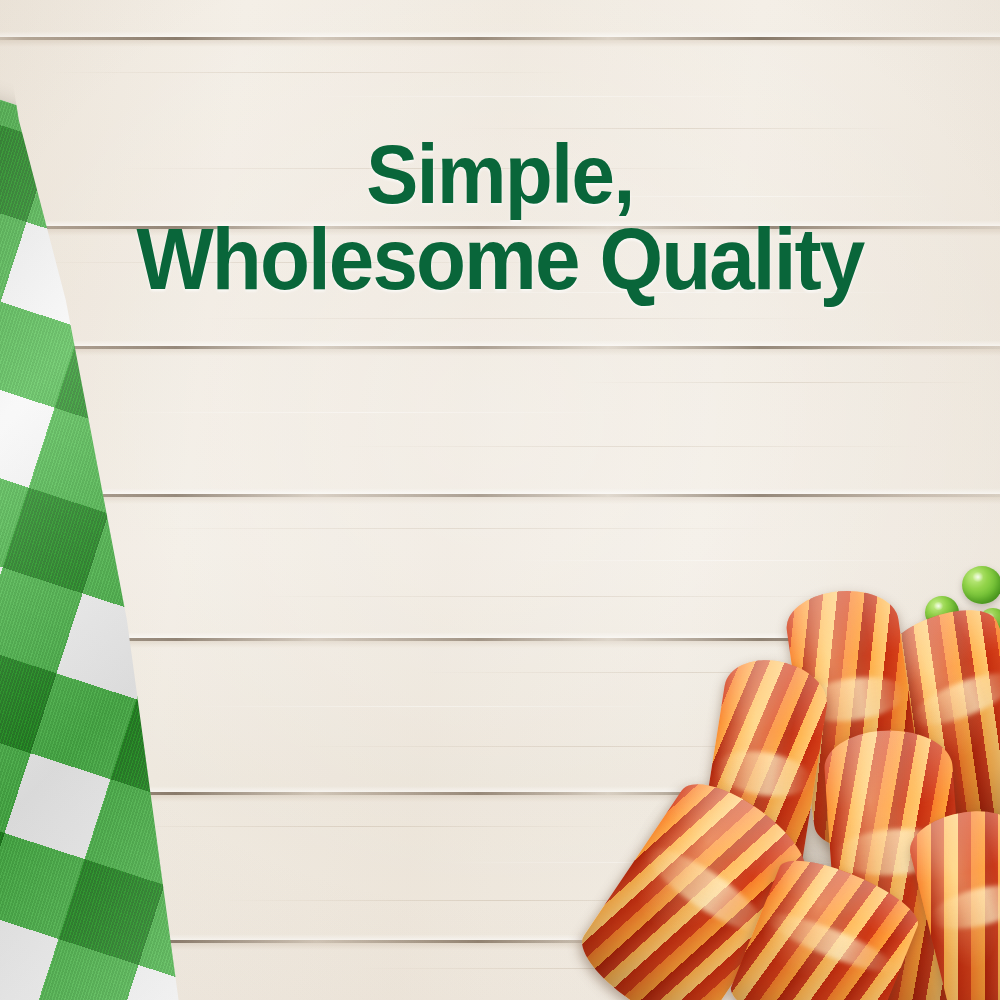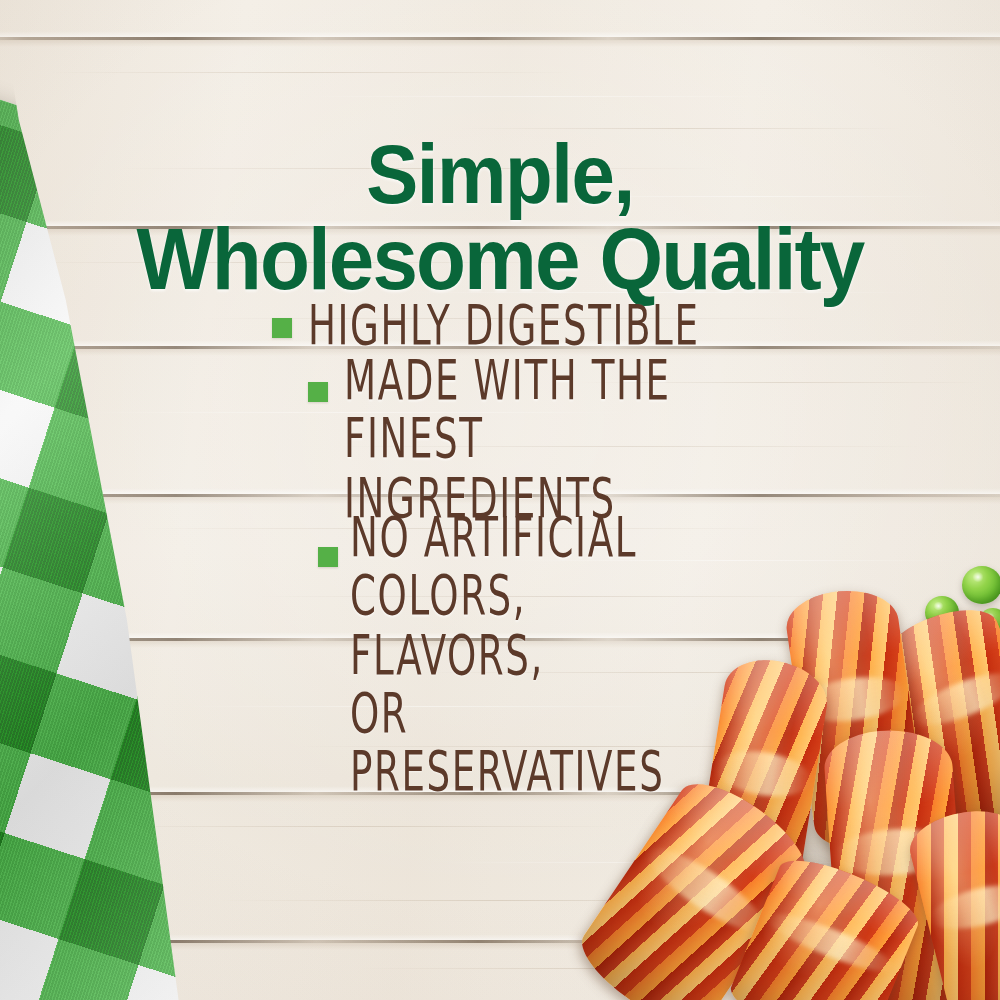--- a/index.html
+++ b/index.html
@@ -256,41 +256,20 @@
       <div class="cloth-shade"></div>
     </div>
   </div>
   <div class="cloth-edge"></div>
 
   <div class="headline">
     <span>Simple,</span>
     <span class="l2">Wholesome Quality</span>
   </div>
 
-  <div class="bullets">
-
-    <div class="bullet-row r1">
-      <span class="sq"></span>
-      <span class="btext">Highly Digestible</span>
-    </div>
-
-    <div class="bullet-row r2">
-      <span class="sq"></span>
-      <span class="btext">Made with the
-finest ingredients</span>
-    </div>
-
-    <div class="bullet-row r3">
-      <span class="sq"></span>
-      <span class="btext">No artificial
-colors, flavors,
-or preservatives</span>
-    </div>
-
-  </div>
 
   <div>
     <div class="pea" style="left:962px;top:566px;width:40px;height:38px;"></div>
     <div class="pea" style="left:925px;top:596px;width:34px;height:33px;"></div>
     <div class="pea" style="left:978px;top:608px;width:30px;height:30px;"></div>
     <div class="pea" style="left:944px;top:648px;width:36px;height:35px;"></div>
     <div class="pea" style="left:903px;top:660px;width:30px;height:29px;"></div>
   </div>
 
   <div class="bacon-layer">

